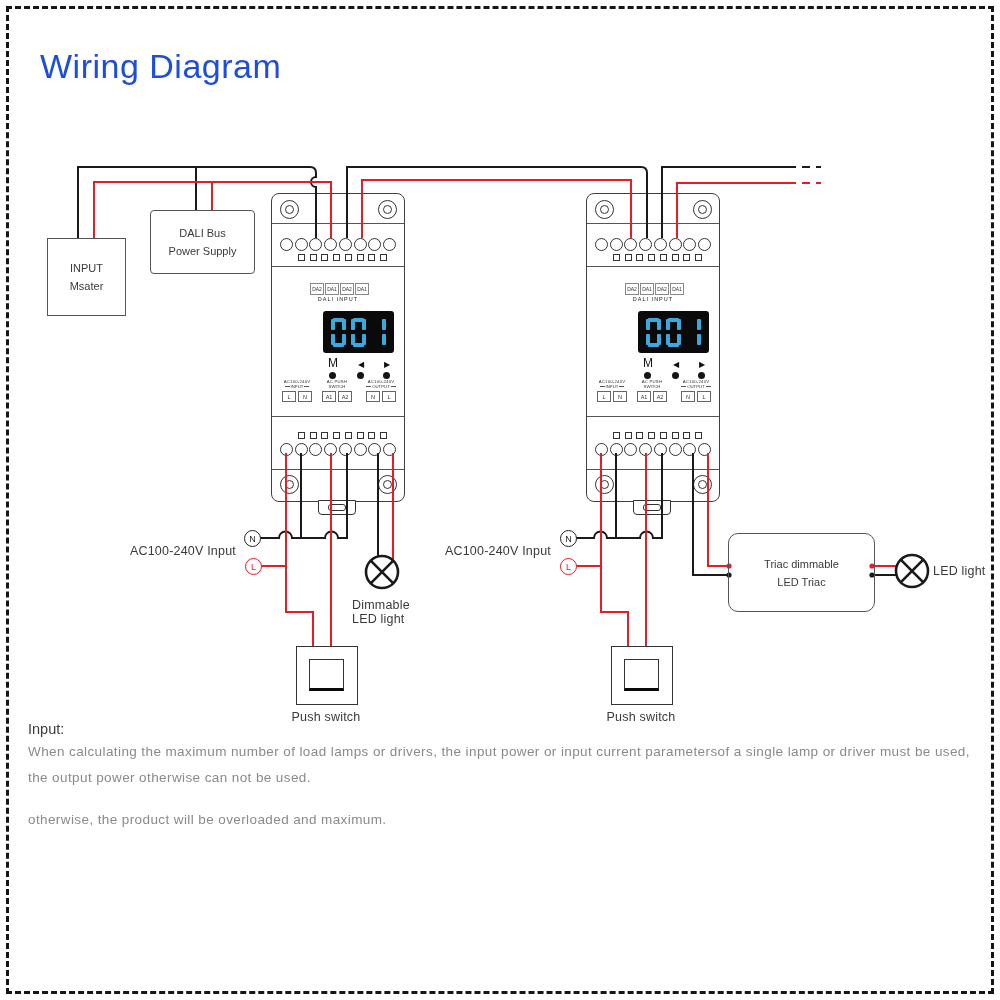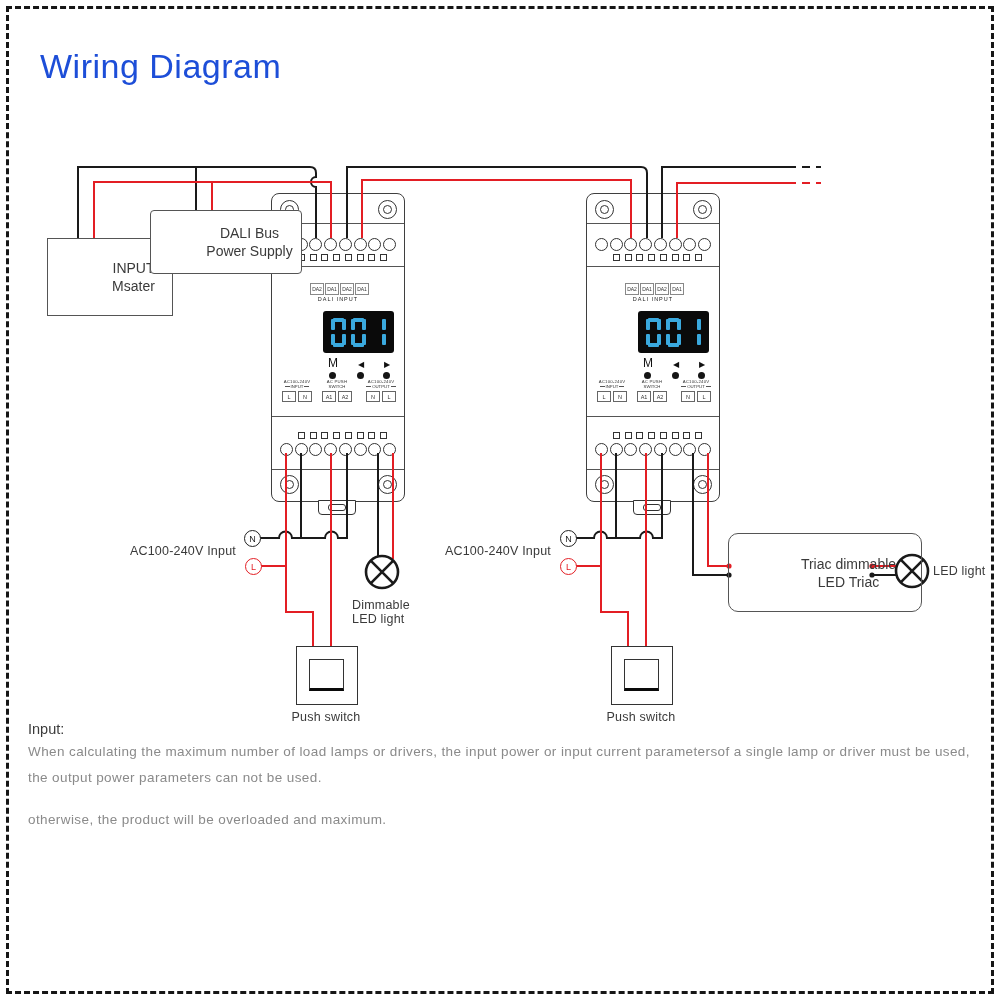--- a/index.html
+++ b/index.html
@@ -10,21 +10,21 @@
 
   
   .wires{position:absolute;left:0;top:0;z-index:2;pointer-events:none;}
 
   
   .lbl{position:absolute;font-size:12.5px;color:#3a3a3a;z-index:3;letter-spacing:.2px;}
 
   
   .obox{position:absolute;border:1.5px solid #555;background:#fff;z-index:3;
         display:flex;flex-direction:column;align-items:center;justify-content:center;
-        font-size:14px;color:#3a3a3a;line-height:18px;text-align:center;padding-left:47px;}
+        font-size:11px;color:#3a3a3a;line-height:18px;text-align:center;}
   .box-master{left:47px;top:238px;width:77px;height:76px;}
   .box-psu{left:150px;top:210px;width:103px;height:62px;border-radius:4px;}
   .box-driver{left:728px;top:533px;width:145px;height:77px;border-radius:10px;background:transparent;}
 
   
   .nl{position:absolute;width:15px;height:15px;border-radius:50%;background:#fff;z-index:3;
       display:flex;align-items:center;justify-content:center;font-size:9px;}
   .nl.n{border:1.4px solid #222;color:#222;}
   .nl.l{border:1.4px solid #e31e24;color:#e31e24;}
 
@@ -418,15 +418,15 @@
   <div class="lbl" style="left:591px;top:710px;width:100px;text-align:center">Push switch</div>
 
   <div class="lbl" style="left:352px;top:598px">
     <div>Dimmable</div>
     <div>LED light</div>
   </div>
   <div class="lbl" style="left:933px;top:564px">LED light</div>
 
   <div class="note-heading">Input:</div>
   <div class="note-line" style="top:744px">When calculating the maximum number of load lamps or drivers, the input power or input current parametersof a single lamp or driver must be used,</div>
-  <div class="note-line" style="top:770px">the output power parameters can not be used.</div>
+  <div class="note-line" style="top:770px">the output power otherwise can not be used.</div>
   <div class="note-line" style="top:812px">otherwise, the product will be overloaded and maximum.</div>
 </div>
 
 </body></html>

